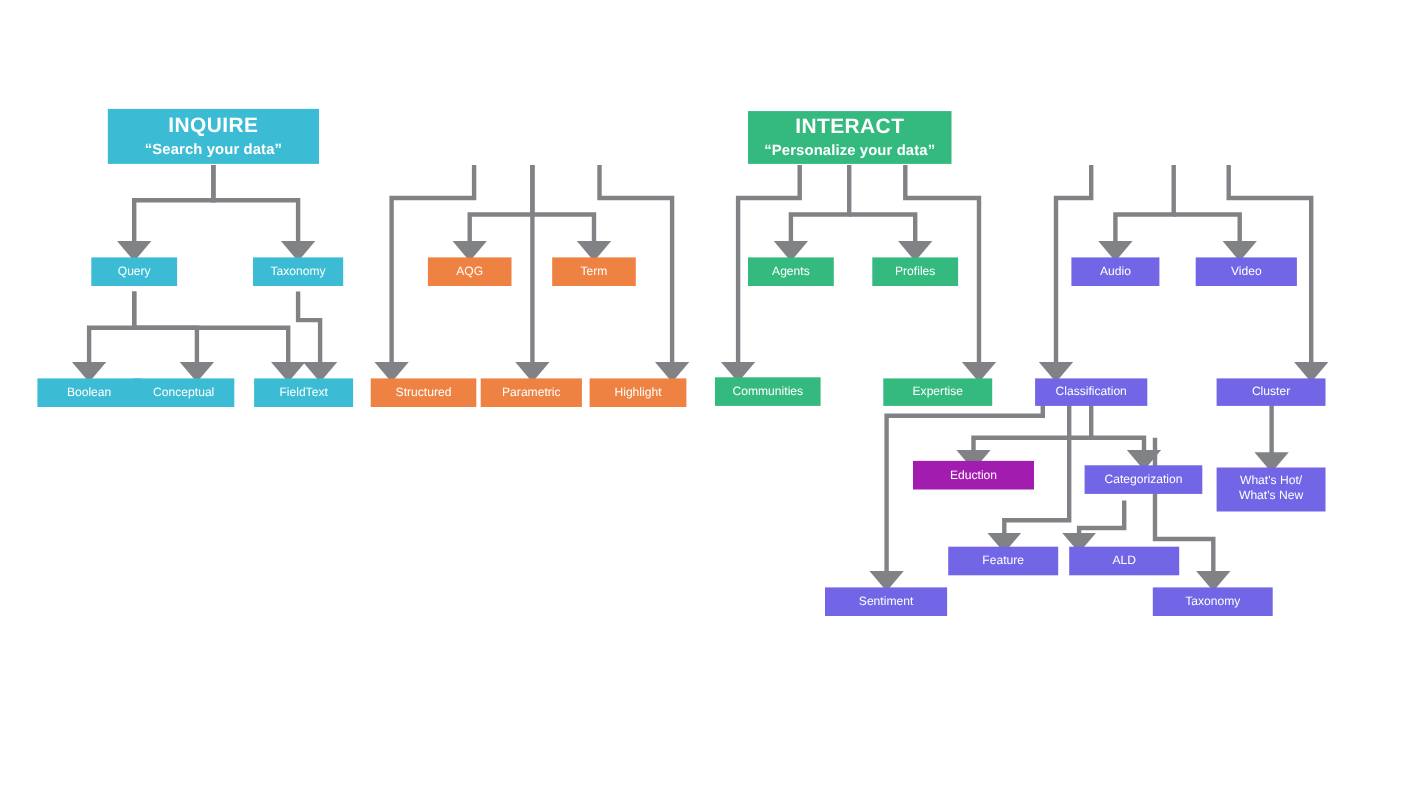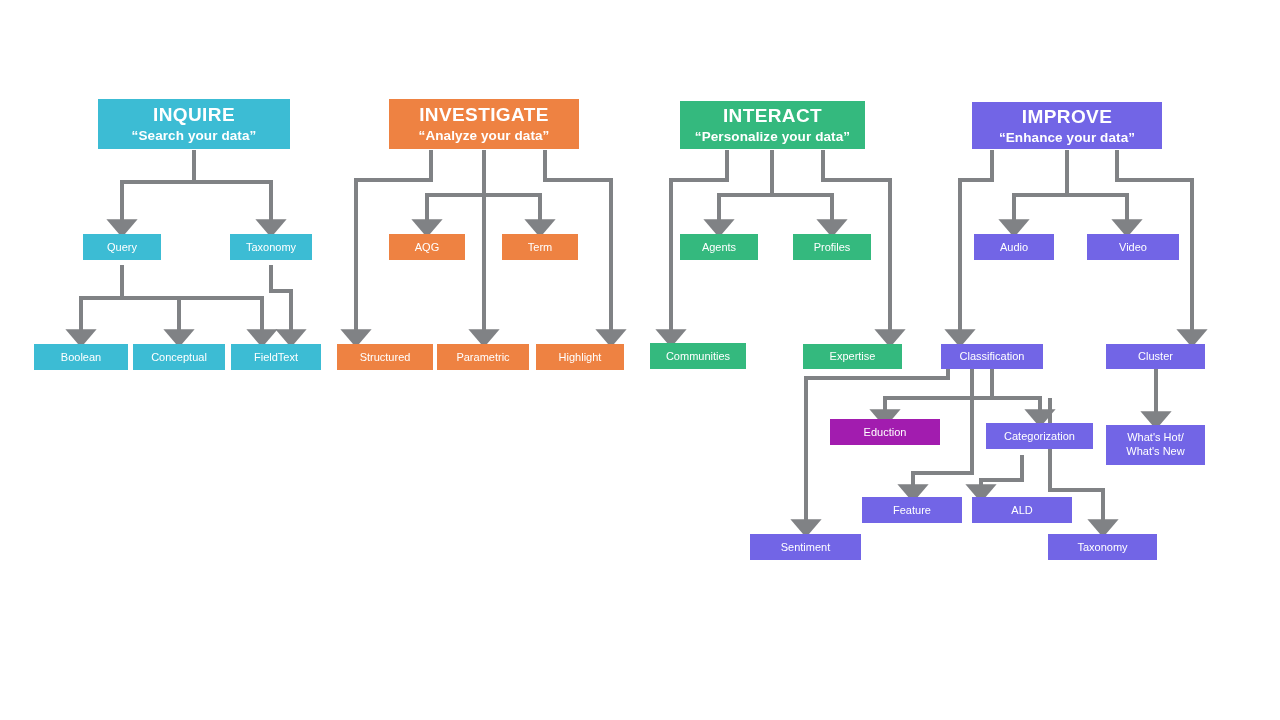--- a/index.html
+++ b/index.html
@@ -87,31 +87,27 @@
   <div class="node leaf" style="left:83px;top:234px;width:78px;height:26px;background:#3CBCD4;">
     <span class="lbl">Query</span>
   </div>
   <div class="node leaf" style="left:230px;top:234px;width:82px;height:26px;background:#3CBCD4;">
     <span class="lbl">Taxonomy</span>
   </div>
 
   <div class="node leaf" style="left:34px;top:344px;width:94px;height:26px;background:#3CBCD4;">
     <span class="lbl">Boolean</span>
   </div>
-  <div class="node leaf" style="left:133px;top:344px;width:92px;height:26px;background:#3CBCD4;">
+  <div class="node leaf" style="left:121px;top:344px;width:92px;height:26px;background:#3CBCD4;">
     <span class="lbl">Conceptual</span>
   </div>
   <div class="node leaf" style="left:231px;top:344px;width:90px;height:26px;background:#3CBCD4;">
     <span class="lbl">FieldText</span>
   </div>
 
-  <div class="node header" style="left:389px;top:99px;width:190px;height:50px;background:#EE8242;">
-    <span class="title">INVESTIGATE</span>
-    <span class="sub">“Analyze your data”</span>
-  </div>
 
   <div class="node leaf" style="left:389px;top:234px;width:76px;height:26px;background:#EE8242;">
     <span class="lbl">AQG</span>
   </div>
   <div class="node leaf" style="left:502px;top:234px;width:76px;height:26px;background:#EE8242;">
     <span class="lbl">Term</span>
   </div>
 
   <div class="node leaf" style="left:337px;top:344px;width:96px;height:26px;background:#EE8242;">
     <span class="lbl">Structured</span>
@@ -135,24 +131,20 @@
     <span class="lbl">Profiles</span>
   </div>
 
   <div class="node leaf" style="left:650px;top:343px;width:96px;height:26px;background:#34B97E;">
     <span class="lbl">Communities</span>
   </div>
   <div class="node leaf" style="left:803px;top:344px;width:99px;height:25px;background:#34B97E;">
     <span class="lbl">Expertise</span>
   </div>
 
-  <div class="node header" style="left:972px;top:102px;width:190px;height:47px;background:#7265E6;">
-    <span class="title">IMPROVE</span>
-    <span class="sub">“Enhance your data”</span>
-  </div>
 
   <div class="node leaf" style="left:974px;top:234px;width:80px;height:26px;background:#7265E6;">
     <span class="lbl">Audio</span>
   </div>
   <div class="node leaf" style="left:1087px;top:234px;width:92px;height:26px;background:#7265E6;">
     <span class="lbl">Video</span>
   </div>
 
   <div class="node leaf" style="left:941px;top:344px;width:102px;height:25px;background:#7265E6;">
     <span class="lbl">Classification</span>

